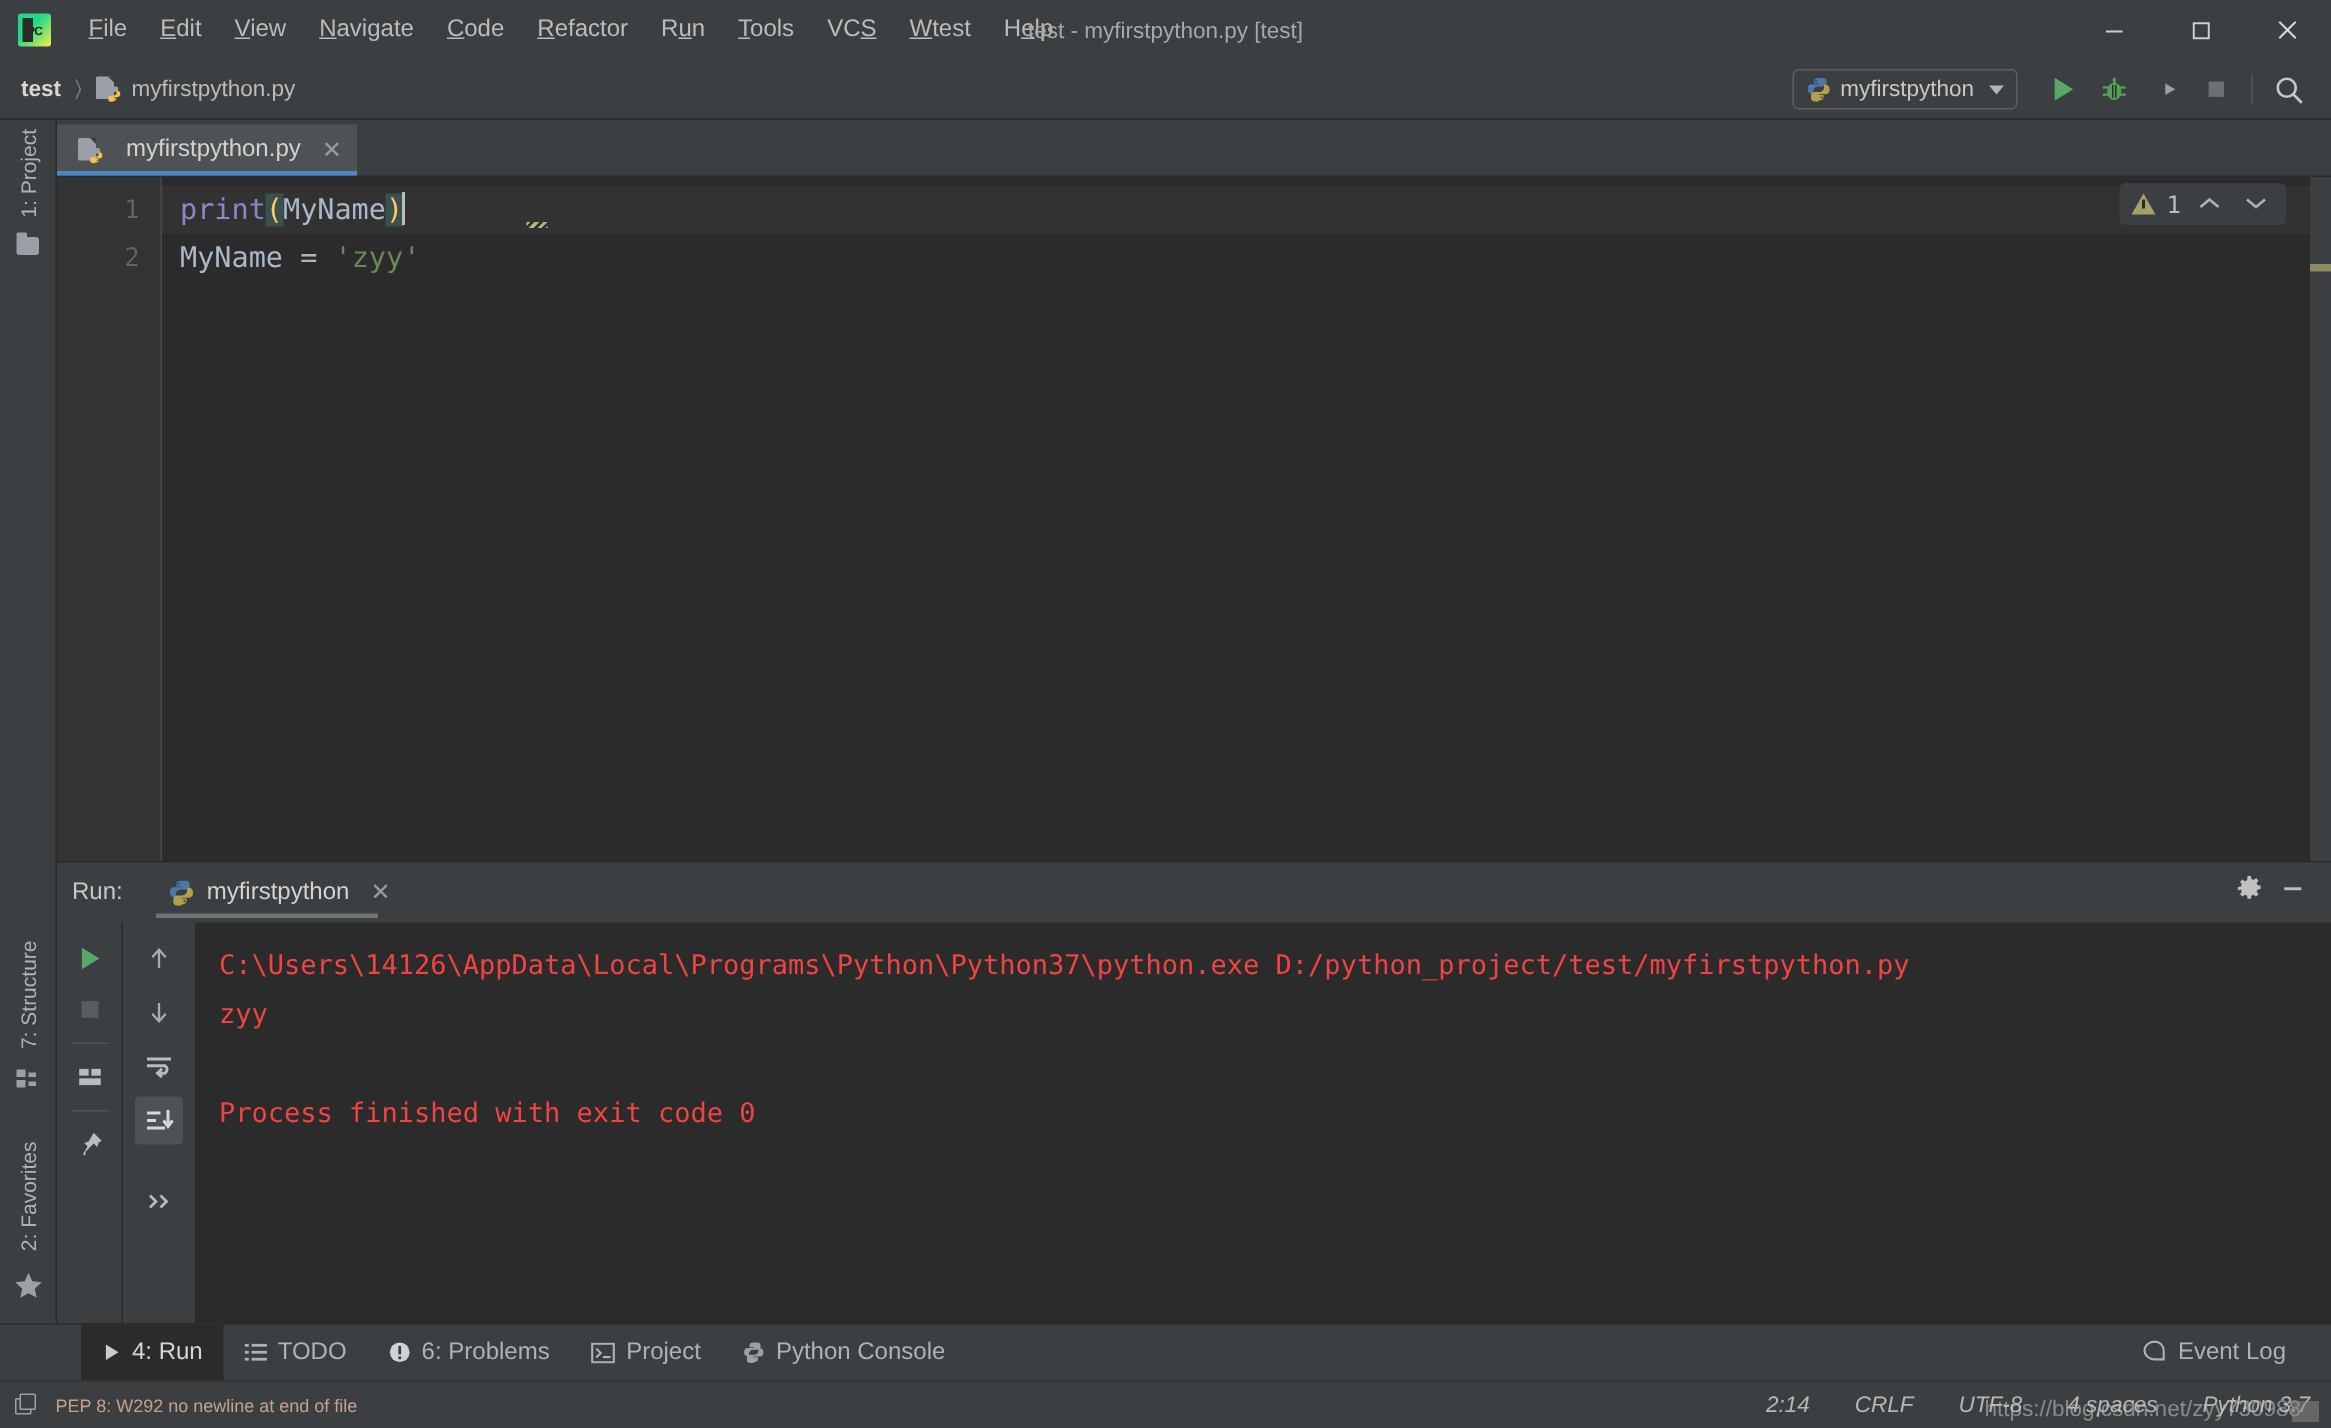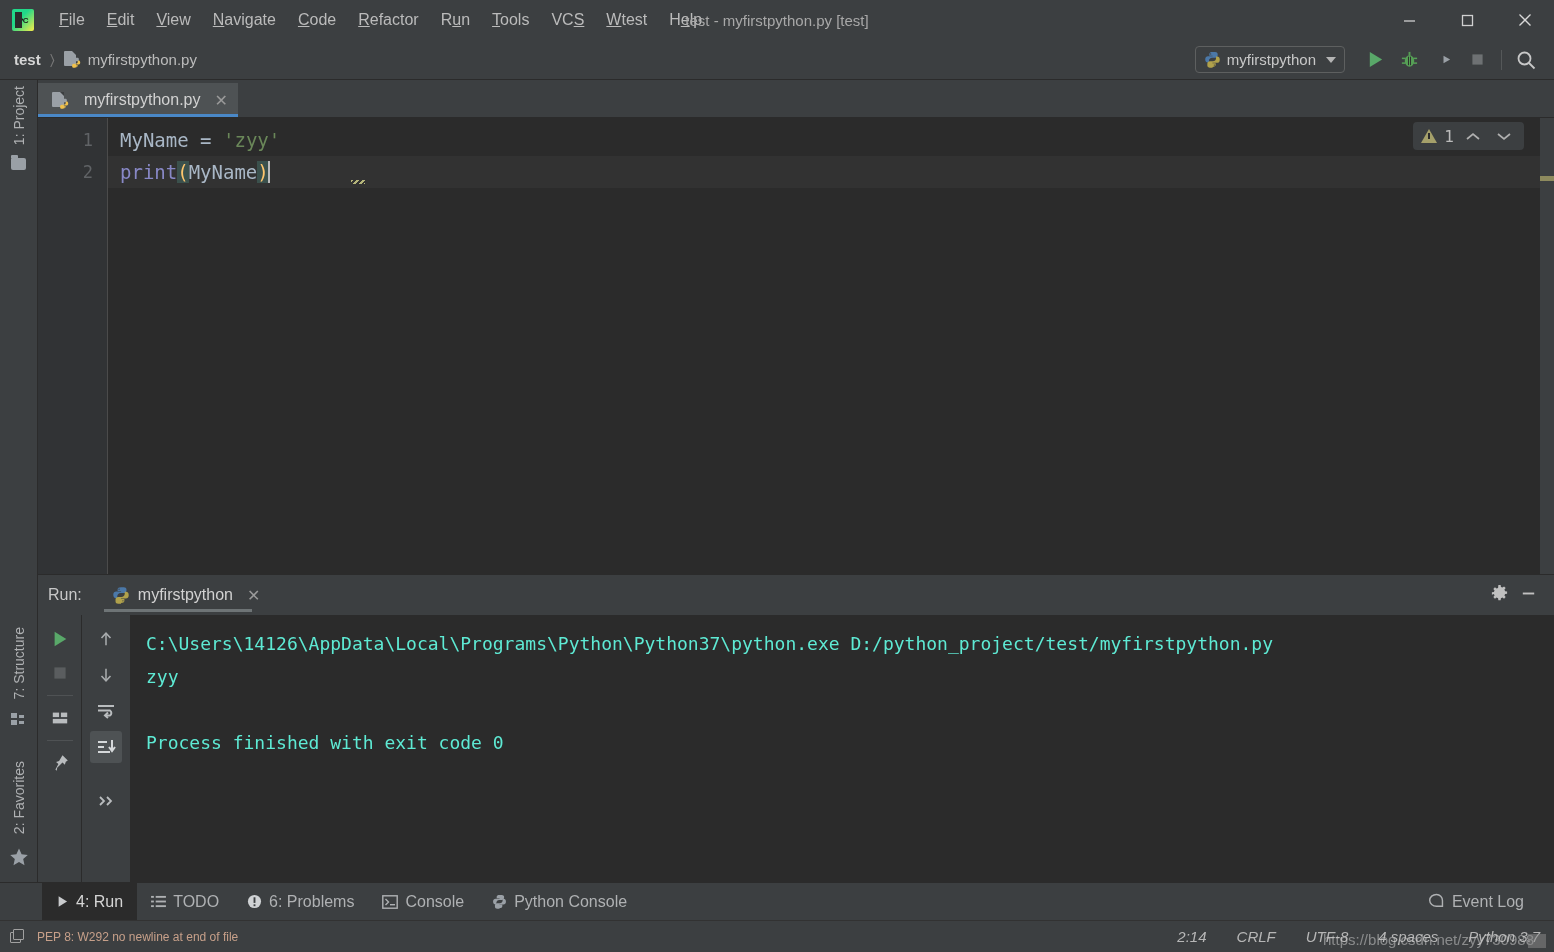--- a/index.html
+++ b/index.html
@@ -204,28 +204,28 @@
   }
   .runtools2 {
     width: 48px; flex: 0 0 48px; display: flex; flex-direction: column; align-items: center;
     padding-top: 8px; gap: 4px;
   }
   .rtbtn { width: 32px; height: 32px; display: flex; align-items: center; justify-content: center; border-radius: 3px; }
   .rtbtn.active { background: #4e5254; }
   .divider-h { width: 26px; height: 1px; background: #4f5254; margin: 4px 0; }
   .console {
     flex: 1 1 auto; background: #2b2b2b; padding: 12px 0 0 16px; overflow: hidden;
-    font-family: "DejaVu Sans Mono", monospace; font-size: 18px; color: #5eead4;
+    font-family: "DejaVu Sans Mono", monospace; font-size: 18px; color: #ef4444;
     line-height: 33px; white-space: pre;
   }
 
   
   .bottombar {
     height: 38px; flex: 0 0 38px; background: #3c3f41; display: flex; align-items: center;
-    border-top: 1px solid #2b2b2b; padding-left: 4px;
+    border-top: 1px solid #2b2b2b; padding-left: 16px;
   }
   .bwindow-strip-pad { width: 38px; flex: 0 0 38px; }
   .btab {
     display: flex; align-items: center; gap: 7px; height: 100%; padding: 0 14px;
     color: #afb1b3; font-size: 16px; white-space: nowrap;
   }
   .btab.active { background: #2b2b2b; color: #d5d5d5; }
   .bottom-right { margin-left: auto; display: flex; align-items: center; margin-right: 16px; }
 
   
@@ -403,22 +403,22 @@
         </div>
       </div>
 
       <div class="editorwrap">
         <div class="gutter">
           <div>1</div>
           <div>2</div>
         </div>
 
         <div class="code">
+          <div class="cline current"><span class="tok-fn">print</span><span class="tok-paren-hl">(</span><span class="tok-ident">MyName</span><span class="tok-paren-hl">)</span><span class="caret"></span><span class="squiggle"></span></div>
           <div class="cline"><span class="tok-ident">MyName</span><span> </span><span class="tok-op">=</span><span> </span><span class="tok-str">'zyy'</span></div>
-          <div class="cline current"><span class="tok-fn">print</span><span class="tok-paren-hl">(</span><span class="tok-ident">MyName</span><span class="tok-paren-hl">)</span><span class="caret"></span><span class="squiggle"></span></div>
 
           <div class="inspect-badge">
             <span class="warn-tri"></span>
             <span class="inspect-count">1</span>
             <span class="chev">
               <svg width="16" height="11" viewBox="0 0 16 11">
                   <polyline points="2,8 8,3 14,8" fill="none" stroke="#b0b0b0" stroke-width="1.7"></polyline>
                 </svg>
             </span>
             <span class="chev">
@@ -557,21 +557,21 @@
         <rect x="7" y="11" width="2" height="2" fill="#3c3f41"></rect>
       </svg>
       <span>6: Problems</span>
     </div>
     <div class="btab">
       <svg width="16" height="14" viewBox="0 0 16 14">
         <rect x="0.8" y="0.8" width="14.4" height="12.4" fill="none" stroke="#afb1b3" stroke-width="1.4"></rect>
         <polyline points="3.5,4 6.5,7 3.5,10" fill="none" stroke="#afb1b3" stroke-width="1.4"></polyline>
         <rect x="8" y="9" width="5" height="1.4" fill="#afb1b3"></rect>
       </svg>
-      <span>Console</span>
+      <span>Project</span>
     </div>
     <div class="btab">
       <svg width="15" height="15" viewBox="0 0 24 24">
         <path d="M11.9 1.5c-2.6 0-4.4.9-4.4 3v2.2h4.6v.7H5.6c-2.1 0-3.9 1.3-3.9 4.4s1.6 4.5 3.7 4.5h1.6v-2.6c0-2.4 2-4.3 4.4-4.3h4.5c1.9 0 3.4-1.6 3.4-3.5V4.5c0-1.9-1.6-3-3.5-3h-3.9z" fill="#9aa0a6"></path>
         <path d="M12.1 22.5c2.6 0 4.4-.9 4.4-3v-2.2h-4.6v-.7h6.5c2.1 0 3.9-1.3 3.9-4.4s-1.6-4.5-3.7-4.5h-1.6v2.6c0 2.4-2 4.3-4.4 4.3H8.1c-1.9 0-3.4 1.6-3.4 3.5v2.4c0 1.9 1.6 3 3.5 3h3.9z" fill="#9aa0a6"></path>
       </svg>
       <span>Python Console</span>
     </div>
     <div class="bottom-right">
       <div class="btab">

